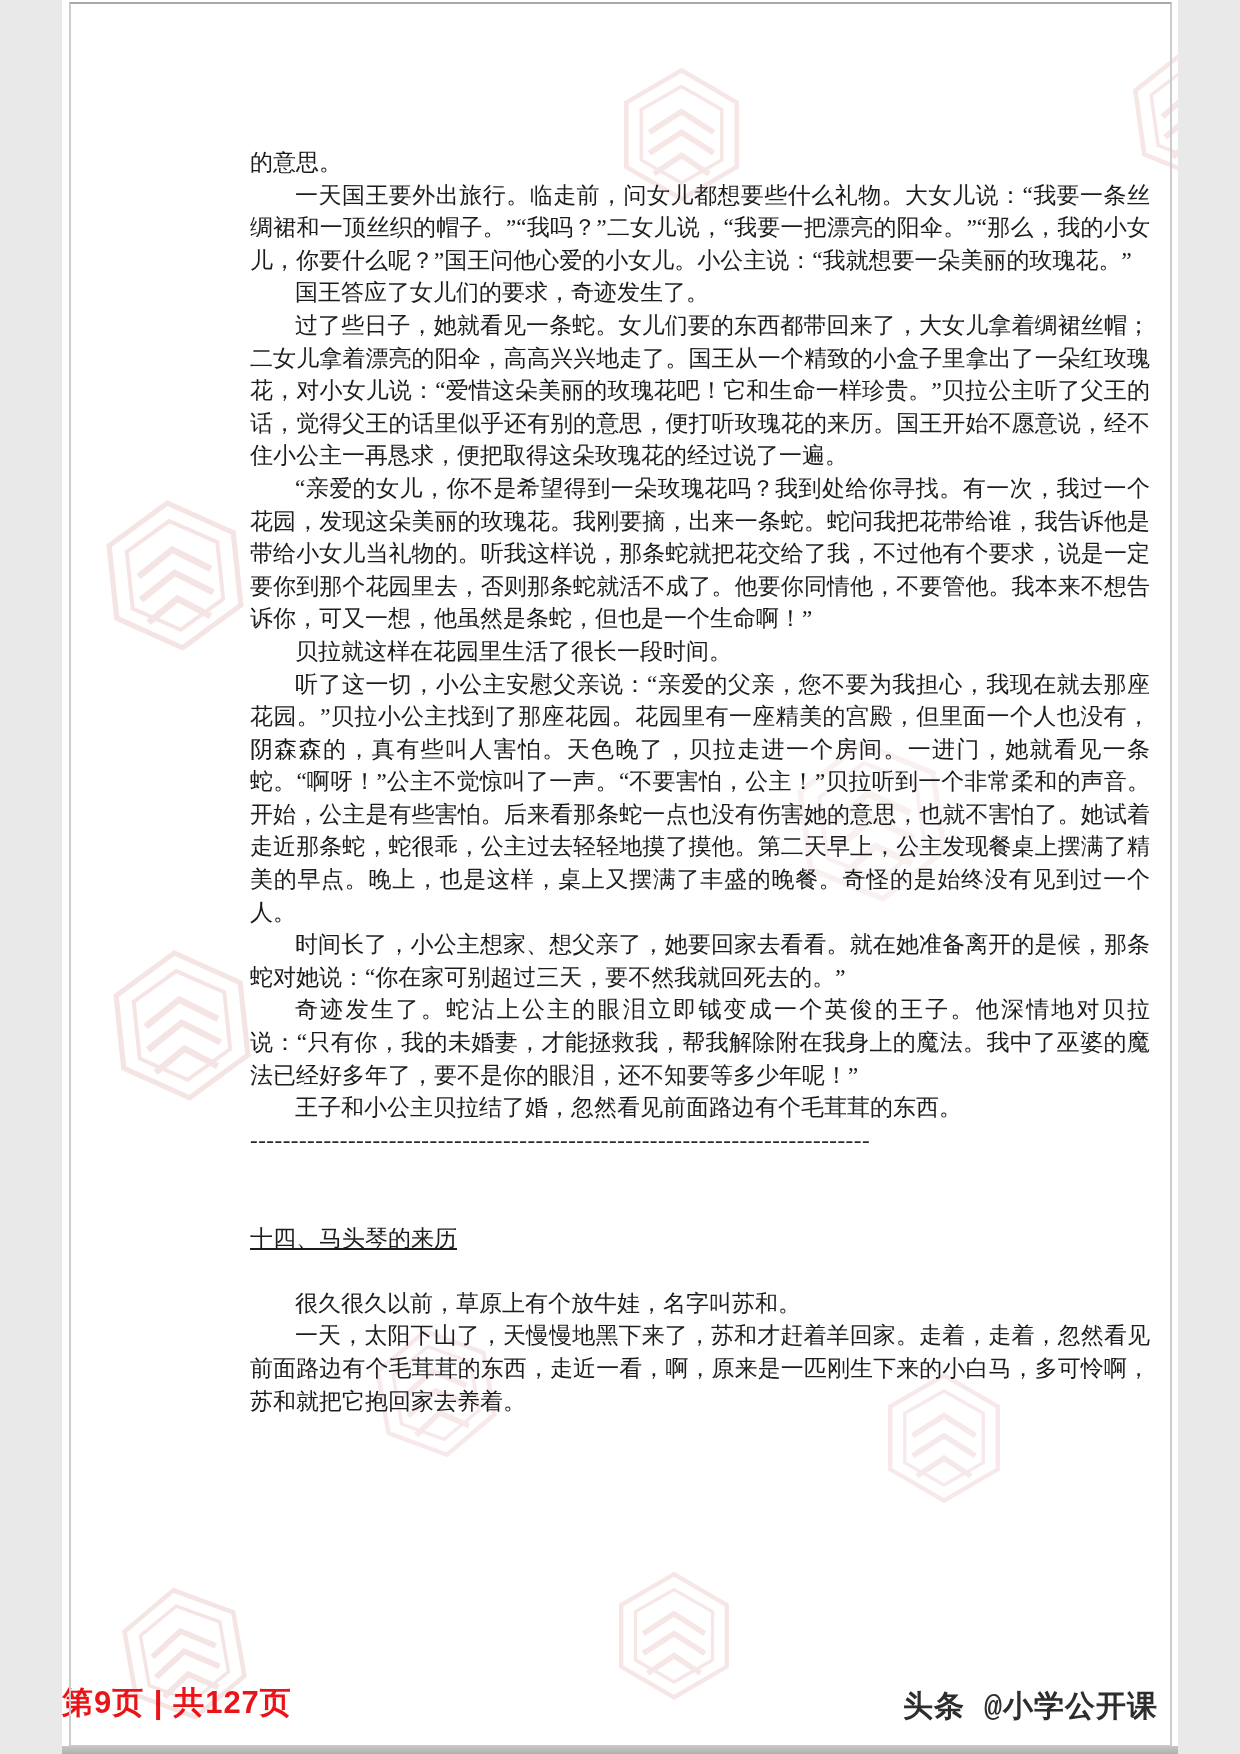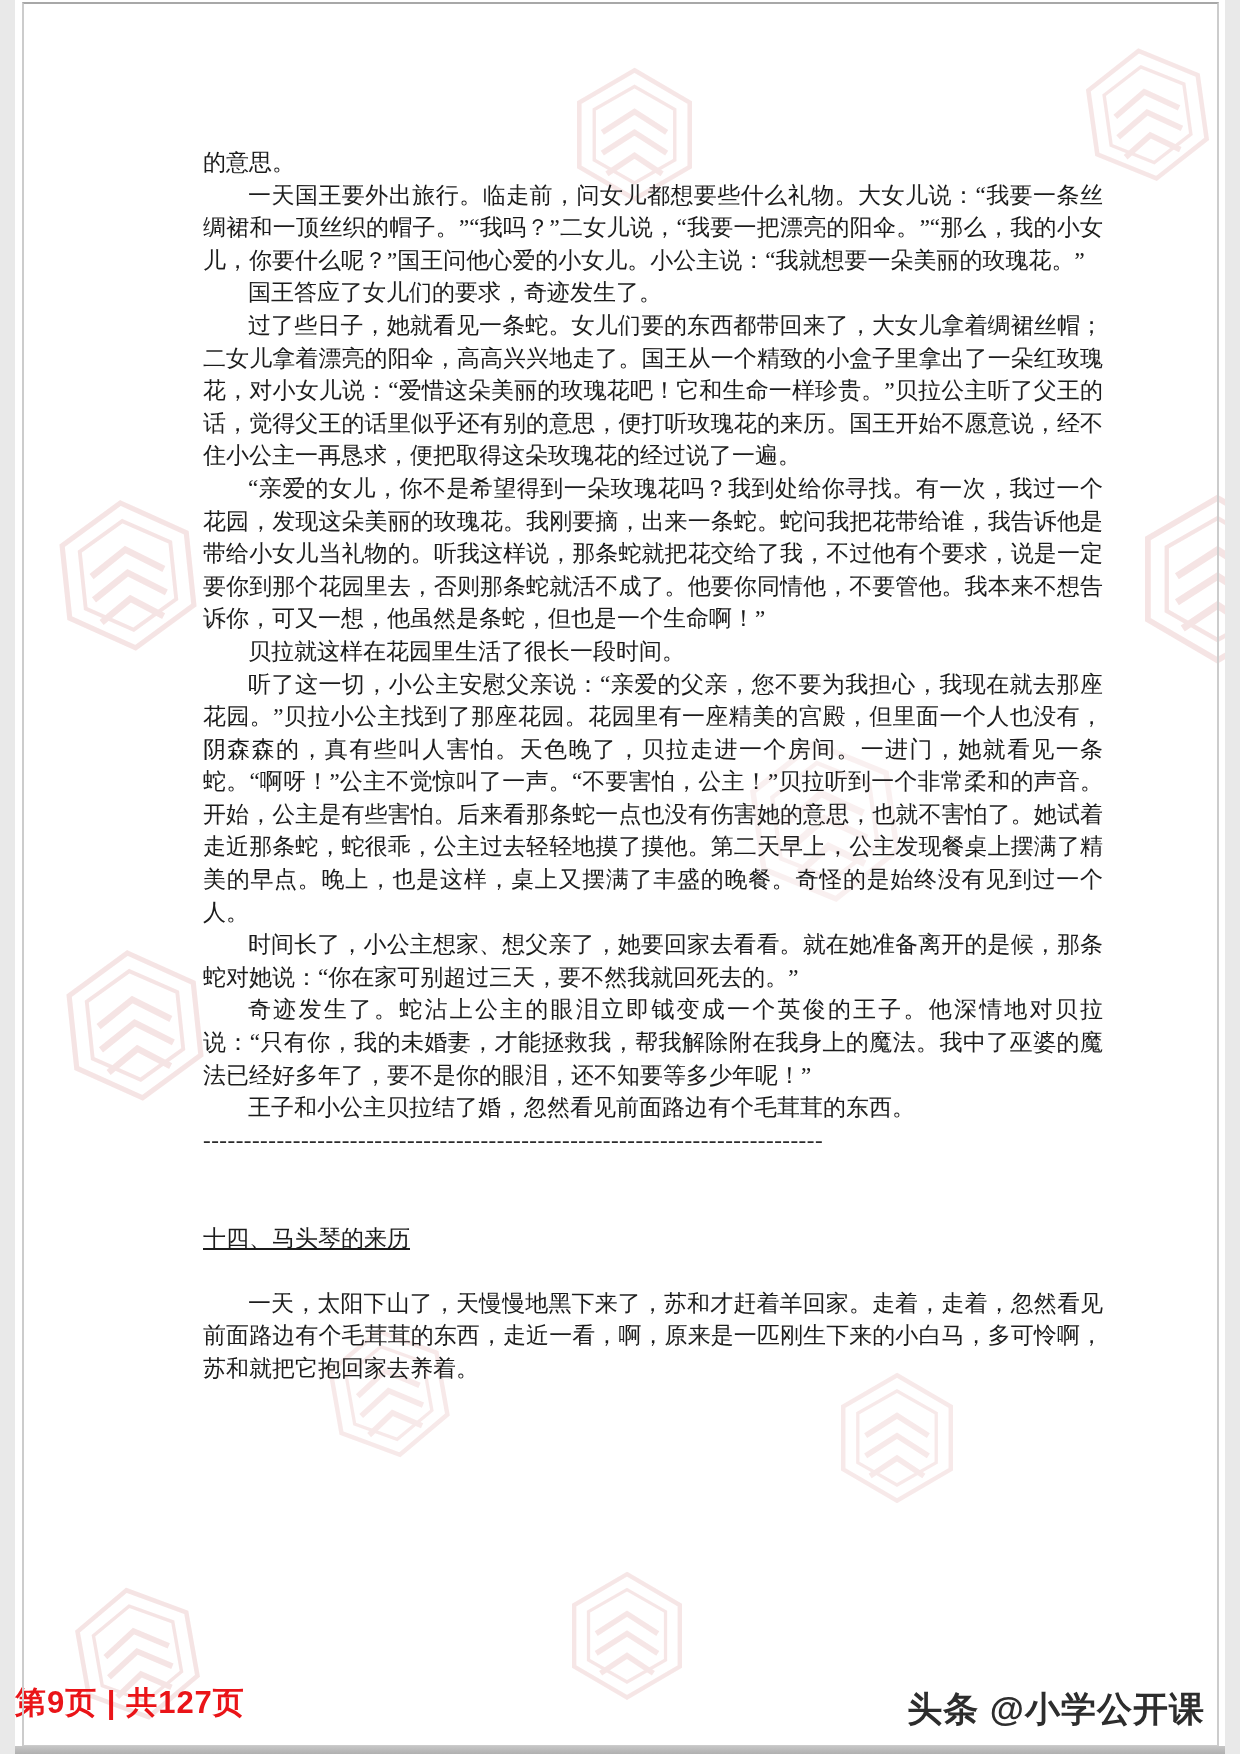--- a/index.html
+++ b/index.html
@@ -1,18 +1,18 @@
 <!DOCTYPE html>
 <html><head>
 <meta charset="utf-8">
 <style>
   html, body { margin: 0; padding: 0; background: #e9e9e9; }
   .page {
     position: relative;
-    width: 1210px;
+    width: 1116px;
     height: 1754px;
     background: #ffffff;
     margin: 0 auto;
     overflow: hidden;
     font-family: "Liberation Serif", "DejaVu Serif", serif;
   }
   
   .page-frame {
     position: absolute;
     left: 7px; right: 6px; top: 2px; bottom: 7px;
@@ -73,23 +73,23 @@
     font-size: 31px;
     letter-spacing: 1px;
   }
 
   
   .credit-watermark {
     position: absolute;
     right: 20px;
     top: 1686px;
     z-index: 2;
-    font-family: Liberation Sans, sans-serif;
+    font-family: Liberation Mono, monospace;
     font-weight: 700;
-    font-size: 35px;
+    font-size: 30px;
     color: #2d2d2d;
     letter-spacing: 1px;
     text-shadow: 2px 2px 0 rgba(255,255,255,0.95), -2px -2px 0 rgba(255,255,255,0.85);
   }
 </style>
 </head>
 <body>
 
 <div class="page">
 
@@ -126,20 +126,21 @@
       <p class="para body indent">贝拉就这样在花园里生活了很长一段时间。</p>
       <p class="para body indent">听了这一切，小公主安慰父亲说：“亲爱的父亲，您不要为我担心，我现在就去那座花园。”贝拉小公主找到了那座花园。花园里有一座精美的宫殿，但里面一个人也没有，阴森森的，真有些叫人害怕。天色晚了，贝拉走进一个房间。一进门，她就看见一条蛇。“啊呀！”公主不觉惊叫了一声。“不要害怕，公主！”贝拉听到一个非常柔和的声音。开始，公主是有些害怕。后来看那条蛇一点也没有伤害她的意思，也就不害怕了。她试着走近那条蛇，蛇很乖，公主过去轻轻地摸了摸他。第二天早上，公主发现餐桌上摆满了精美的早点。晚上，也是这样，桌上又摆满了丰盛的晚餐。奇怪的是始终没有见到过一个人。</p>
       <p class="para body indent">时间长了，小公主想家、想父亲了，她要回家去看看。就在她准备离开的是候，那条蛇对她说：“你在家可别超过三天，要不然我就回死去的。”</p>
       <p class="para body indent">奇迹发生了。蛇沾上公主的眼泪立即钺变成一个英俊的王子。他深情地对贝拉说：“只有你，我的未婚妻，才能拯救我，帮我解除附在我身上的魔法。我中了巫婆的魔法已经好多年了，要不是你的眼泪，还不知要等多少年呢！”</p>
       <p class="para body indent">王子和小公主贝拉结了婚，忽然看见前面路边有个毛茸茸的东西。</p>
       <p class="para divider">----------------------------------------------------------------------------</p>
       <p class="para blank">&nbsp;</p>
       <p class="para blank">&nbsp;</p>
       <p class="para heading">十四、马头琴的来历</p>
       <p class="para blank">&nbsp;</p>
+      <p class="para body indent">很久很久以前，草原上有个放牛娃，名字叫苏和。</p>
       <p class="para body indent">一天，太阳下山了，天慢慢地黑下来了，苏和才赶着羊回家。走着，走着，忽然看见前面路边有个毛茸茸的东西，走近一看，啊，原来是一匹刚生下来的小白马，多可怜啊，苏和就把它抱回家去养着。</p>
     </div>
 
   <div class="page-footer" style="color: rgb(234, 20, 24);">第9页 | 共127页</div>
 
   <div class="credit-watermark">头条 @小学公开课</div>
 
   <div class="page-frame"></div>
   <div class="page-bottom-bar"></div>
 </div>

